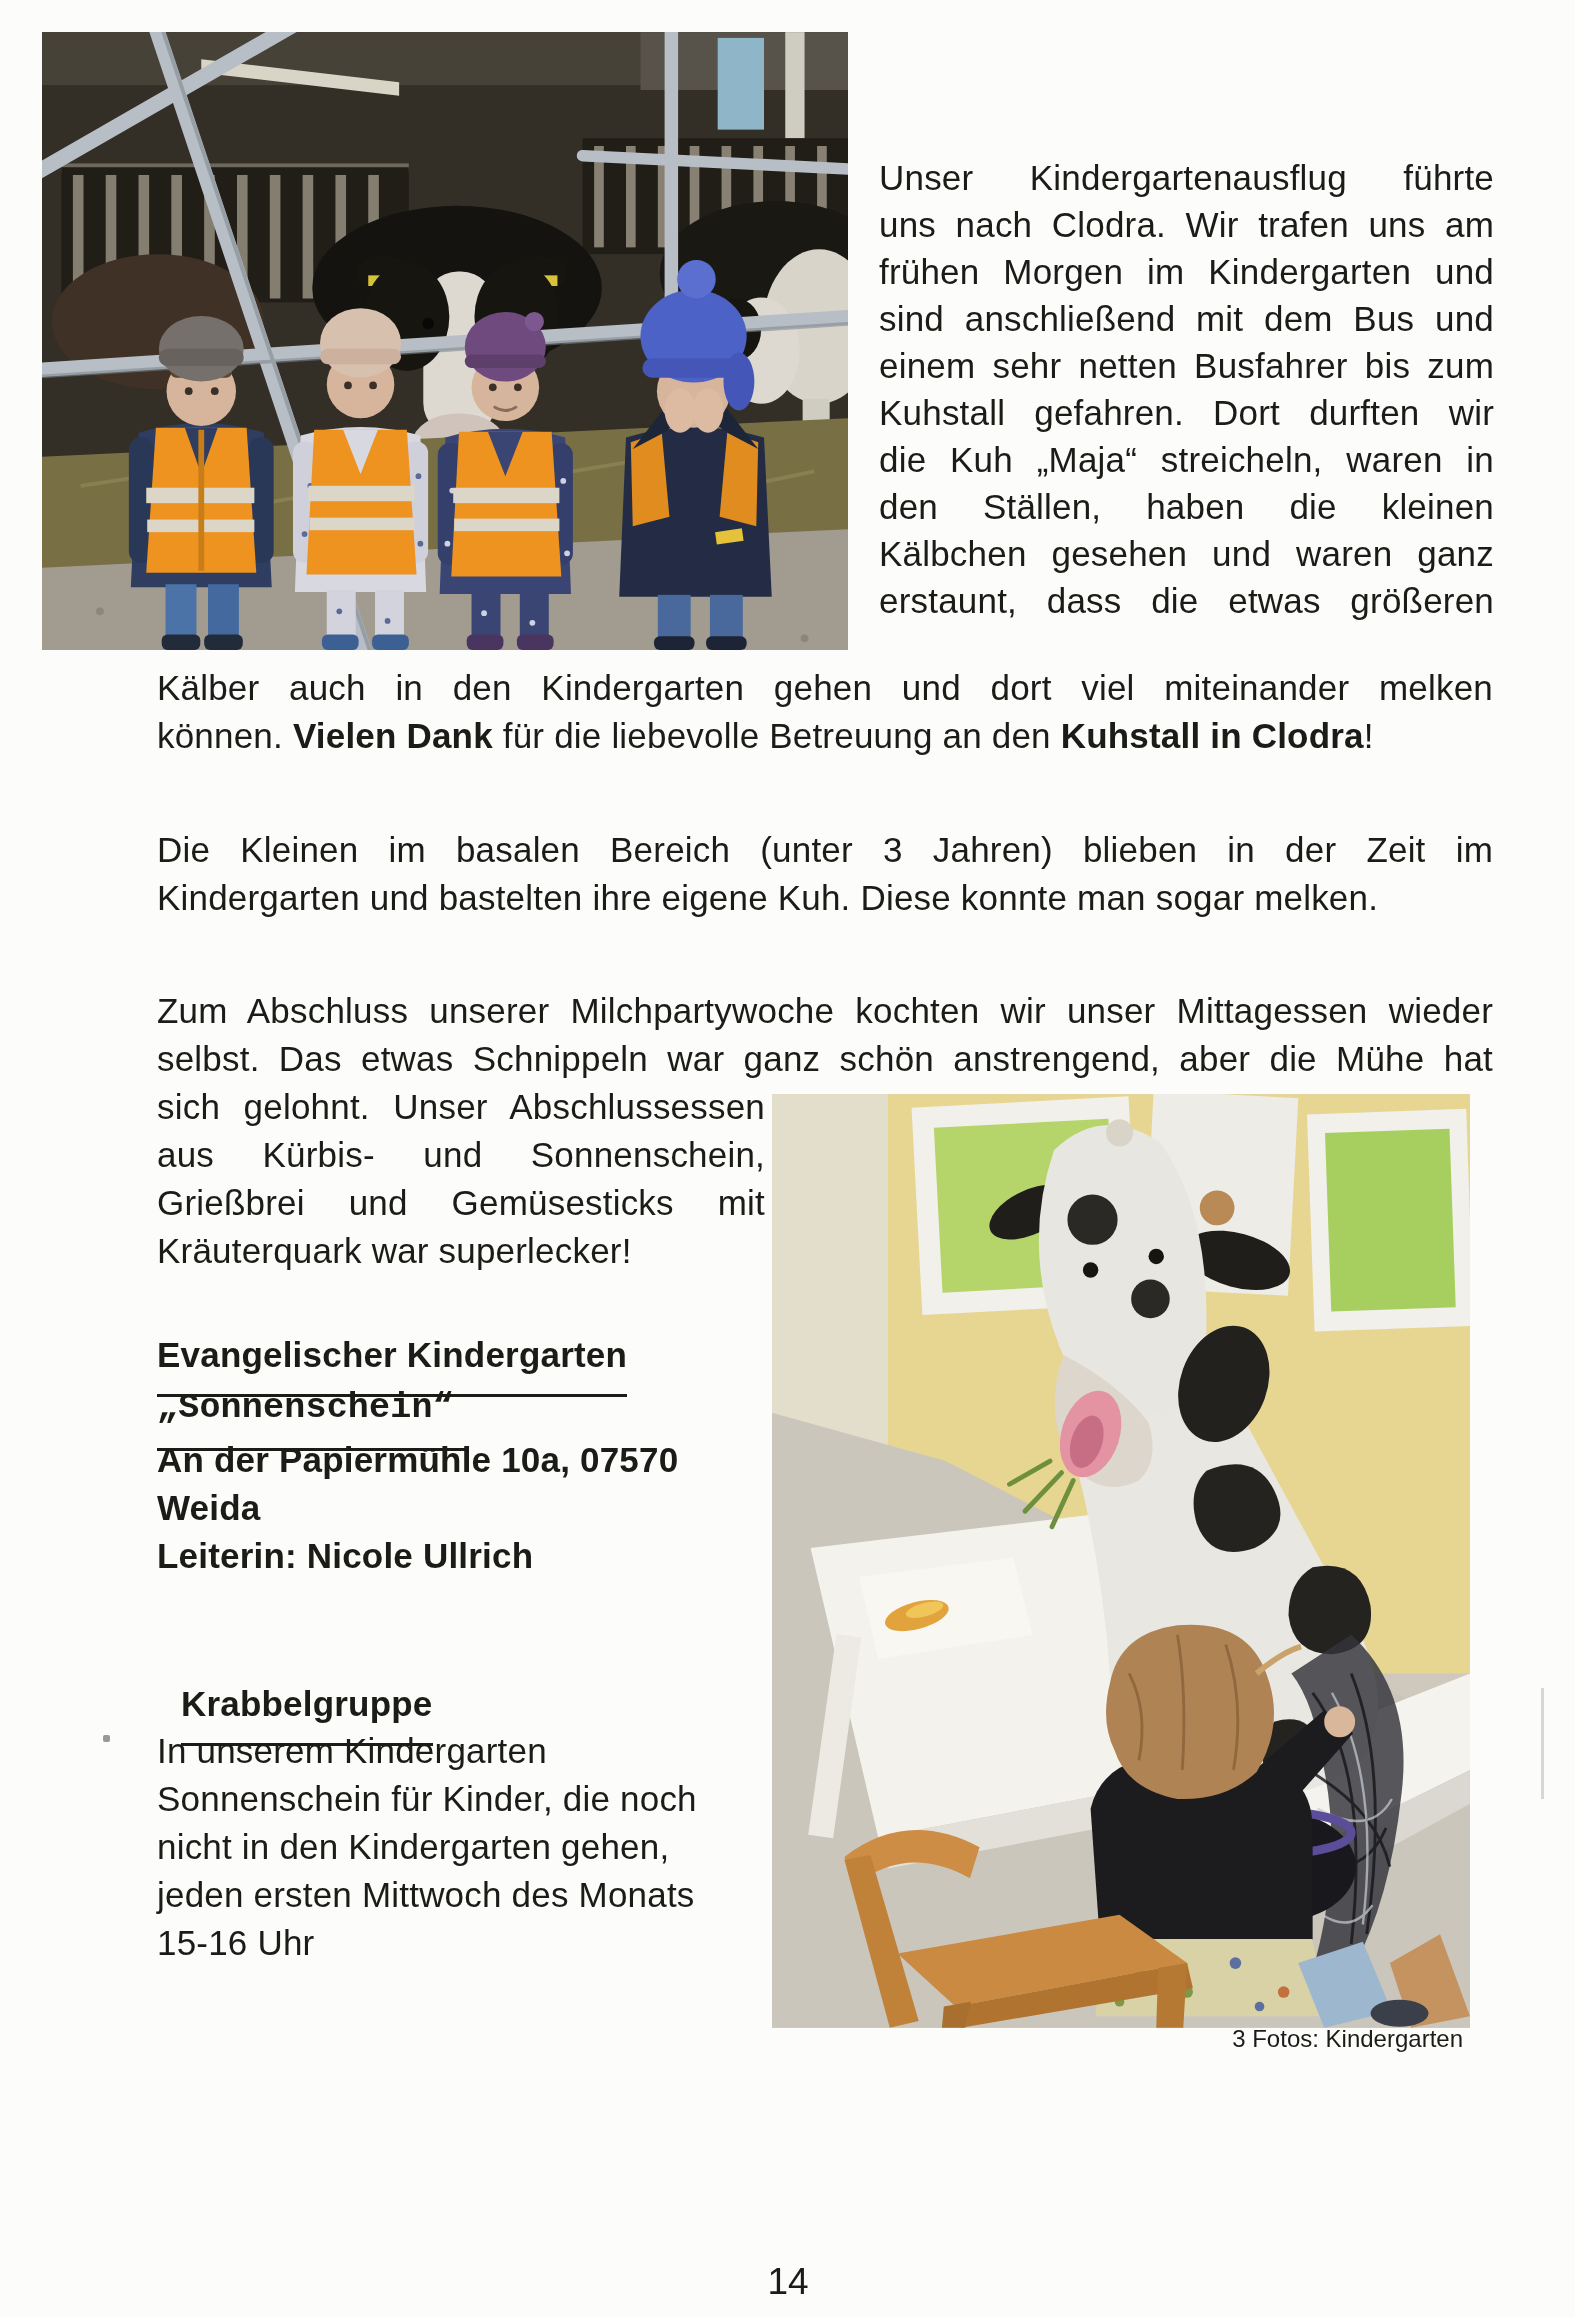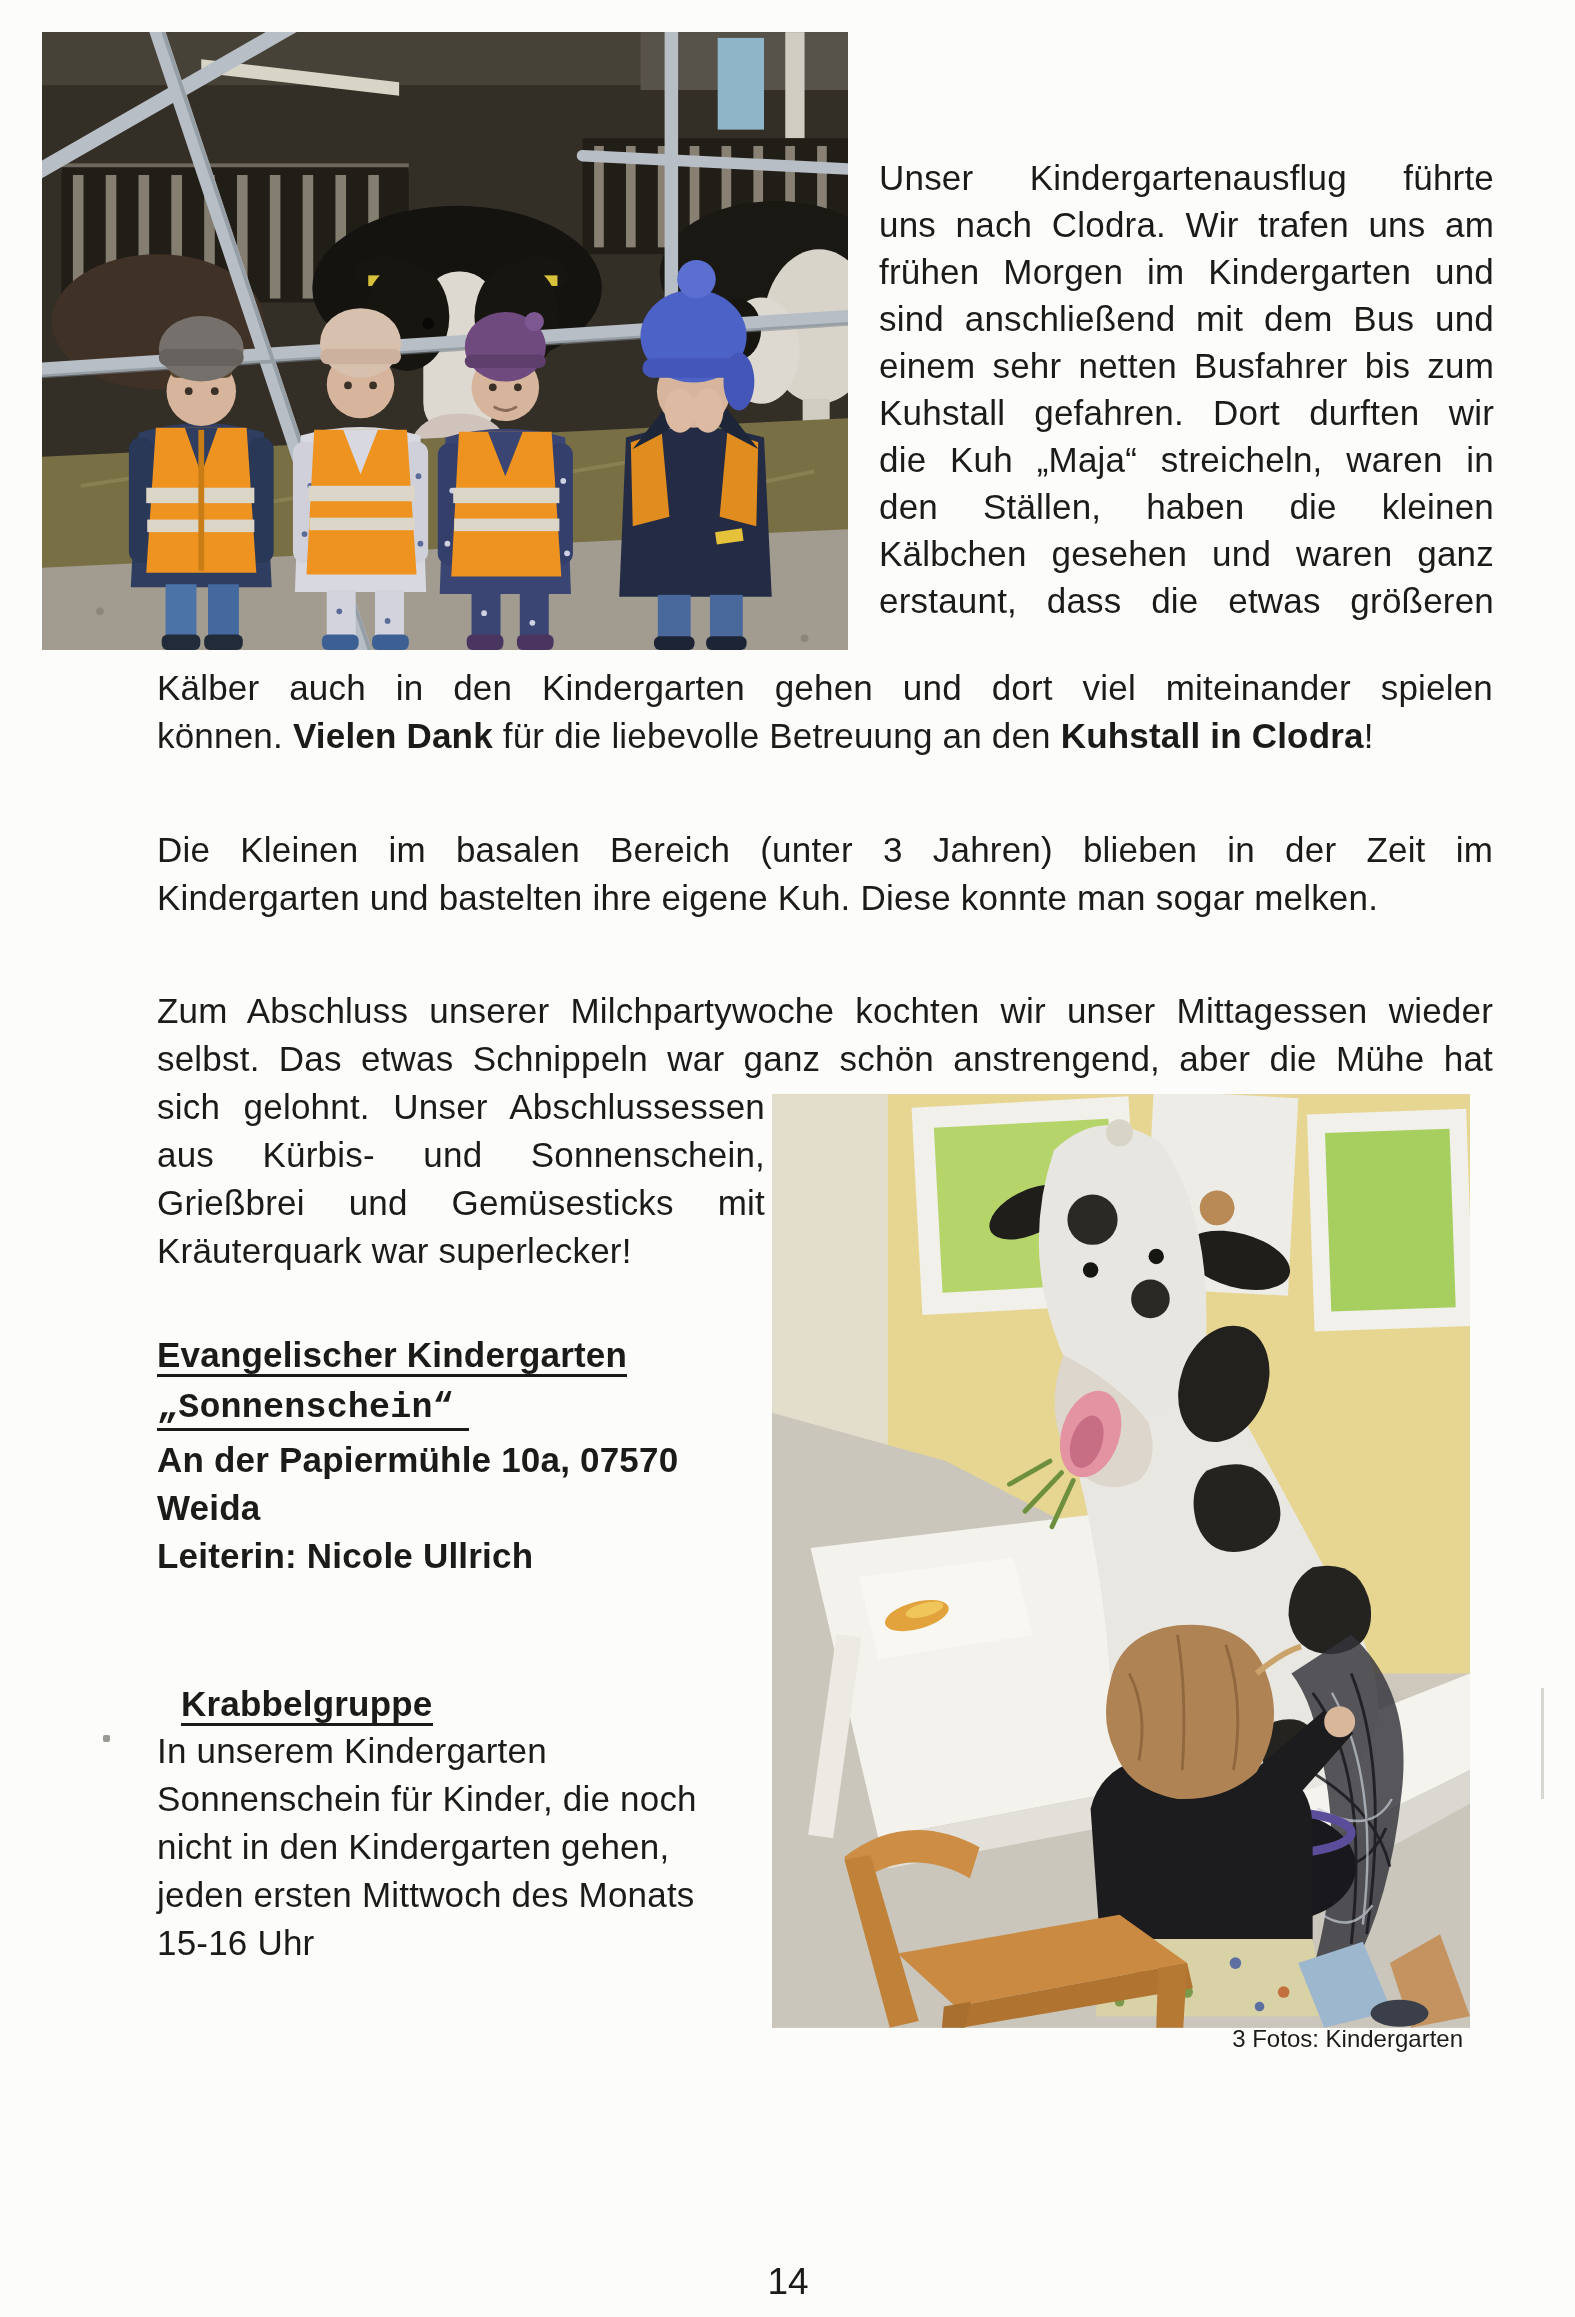--- a/index.html
+++ b/index.html
@@ -9,21 +9,21 @@
     font-family:"Liberation Sans", sans-serif;
     color:#1b1b18;
   }
   .abs{position:absolute;}
   .txt{font-size:35px; letter-spacing:0.2px;}
   .ln49{height:47px; line-height:47px;}
   .ln50{height:48px; line-height:48px;}
   .jl{text-align:justify; text-align-last:justify;}
   .b{font-weight:bold;}
   .hline{font-weight:bold; height:47px; line-height:47px;}
-  .hline span{display:inline-block; line-height:39px; border-bottom:3.9px solid #1b1b18; padding-bottom:0;}
+  .hline span{display:inline-block; line-height:39px; border-bottom:3.9px solid #1b1b18; padding-bottom:20px;}
   .hline .ext{padding-right:15.4px;font-family:Liberation Mono, monospace;}
   .caption{font-size:24px; text-align:right;}
   .pagenum{font-size:37px; text-align:center; width:1576px;}
   .scanline{background:#d8d8d2; width:2.9px;}
   .speck{background:#9a9a94; border-radius:1.9px;}
   .photo{overflow:hidden;}
   .photo svg{display:block;}
 </style>
 </head>
 <body>
@@ -231,21 +231,21 @@
     <div class="ln49 jl">sind anschließend mit dem Bus und</div>
     <div class="ln49 jl">einem sehr netten Busfahrer bis zum</div>
     <div class="ln49 jl">Kuhstall gefahren. Dort durften wir</div>
     <div class="ln49 jl">die Kuh „Maja“ streicheln, waren in</div>
     <div class="ln49 jl">den Ställen, haben die kleinen</div>
     <div class="ln49 jl">Kälbchen gesehen und waren ganz</div>
     <div class="ln49 jl">erstaunt, dass die etwas größeren</div>
   </div>
 
   <div class="abs txt" style="left:157px; top:664px; width:1336px;">
-    <div class="ln50 jl">Kälber auch in den Kindergarten gehen und dort viel miteinander spielen</div>
+    <div class="ln50 jl">Kälber auch in den Kindergarten gehen und dort viel miteinander melken</div>
     <div class="ln50"><span>können. </span><span class="b">Vielen Dank</span><span> für die liebevolle Betreuung an den </span><span class="b">Kuhstall in Clodra</span><span>!</span></div>
   </div>
 
   <div class="abs txt" style="left:157px; top:826px; width:1336px;">
     <div class="ln50 jl">Die Kleinen im basalen Bereich (unter 3 Jahren) blieben in der Zeit im</div>
     <div class="ln50">Kindergarten und bastelten ihre eigene Kuh. Diese konnte man sogar melken.</div>
   </div>
 
   <div class="abs txt" style="left:157px; top:987px; width:1336px;">
     <div class="ln50 jl">Zum Abschluss unserer Milchpartywoche kochten wir unser Mittagessen wieder</div>

